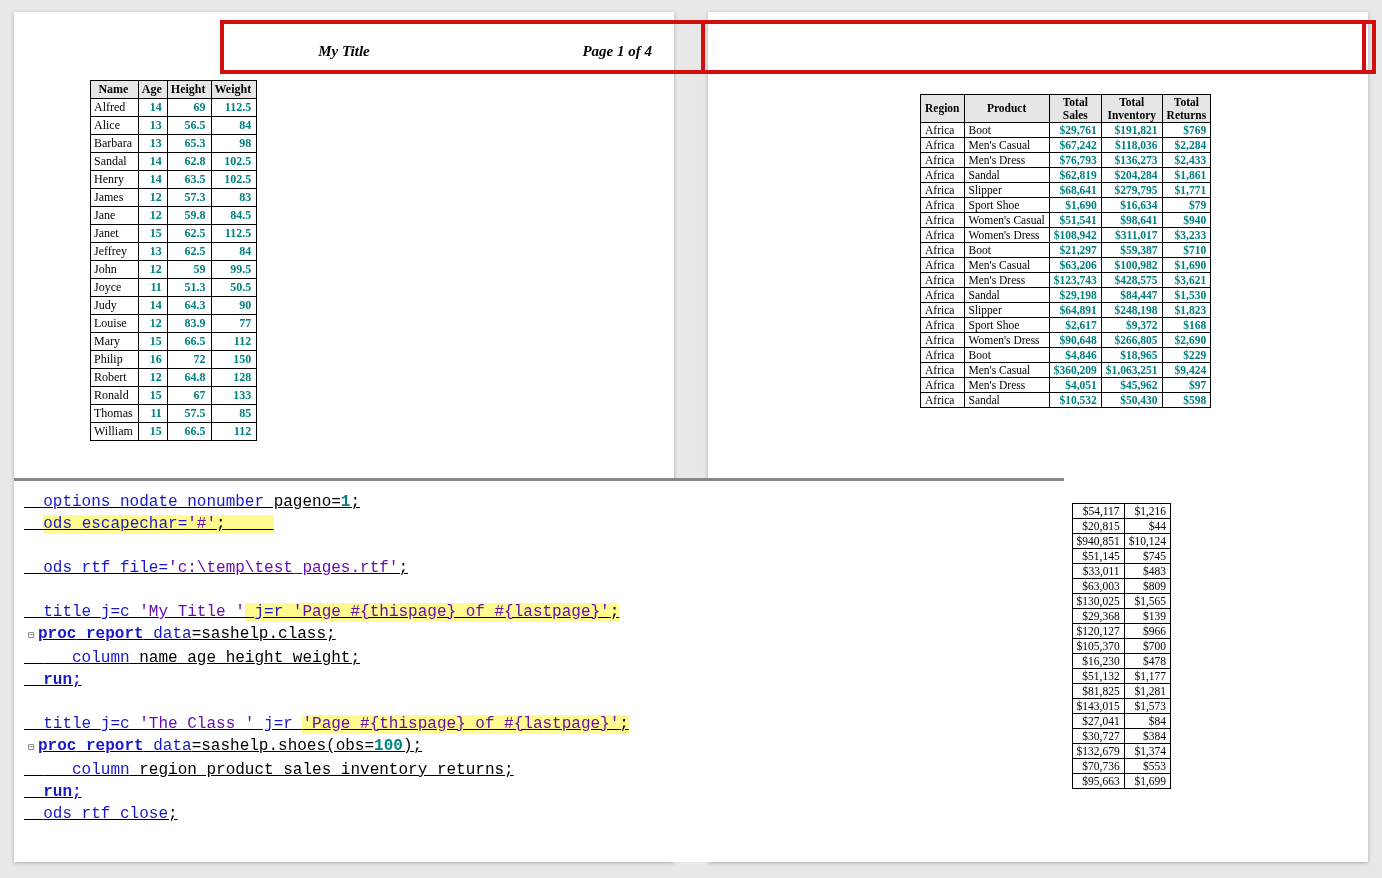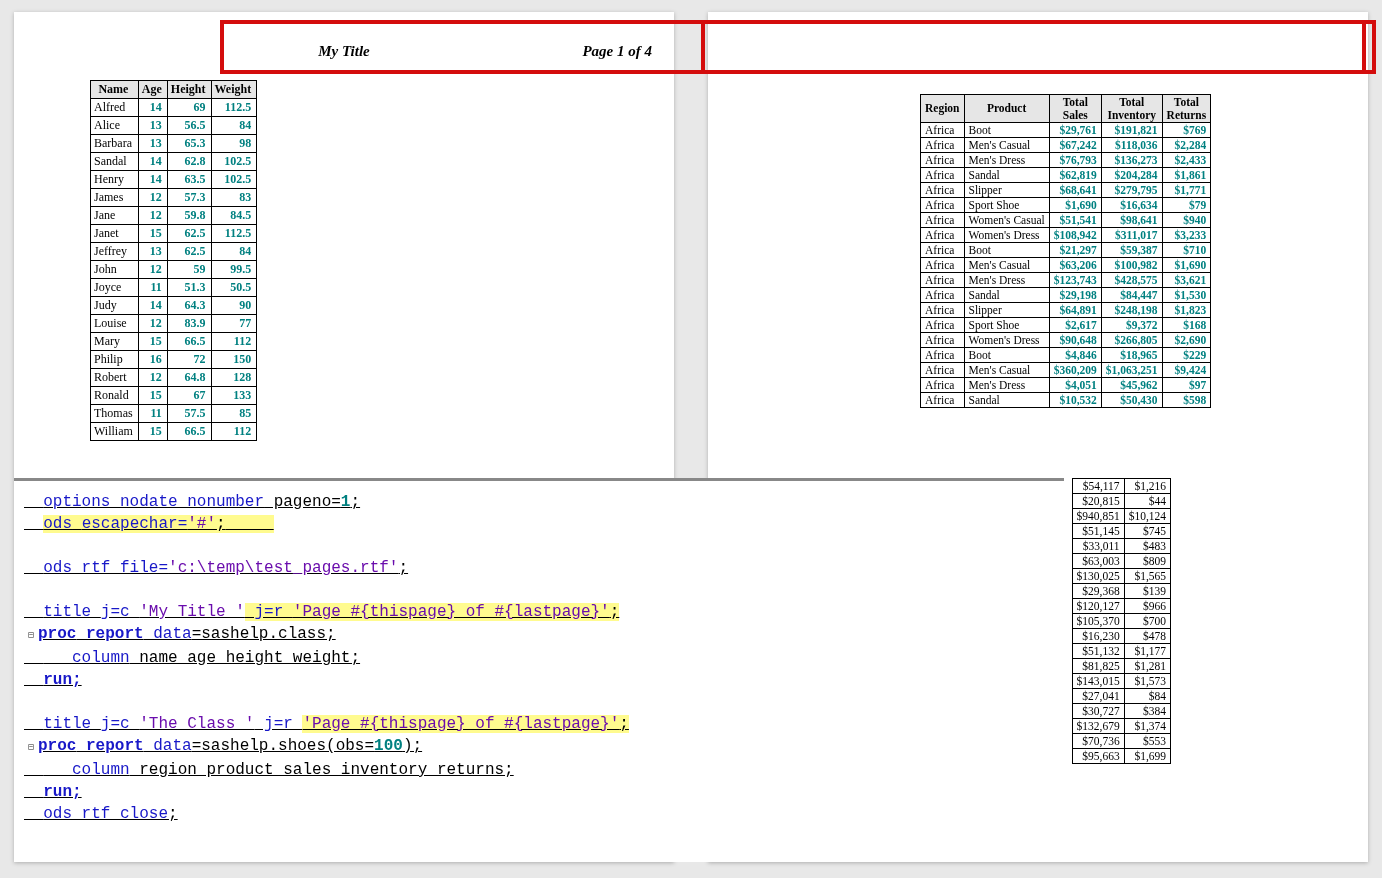--- a/index.html
+++ b/index.html
@@ -425,21 +425,21 @@
               <td class="num">$598</td>
             </tr>
           </tbody>
       </table>
     </div>
   </div>
 
   <div class="red-box"></div>
   <div style="position:absolute;left:701px;top:20px;width:665px;height:54px;border:4px solid #d40d0d;box-sizing:border-box;z-index:3;"></div>
 
-  <table class="overhang" style="right:211px;top:478px;">
+  <table class="overhang" style="right:211px;top:503px;">
     <tbody id="overhang-body">
         <tr>
           <td>$54,117</td>
           <td>$1,216</td>
         </tr>
         <tr>
           <td>$20,815</td>
           <td>$44</td>
         </tr>
         <tr>

